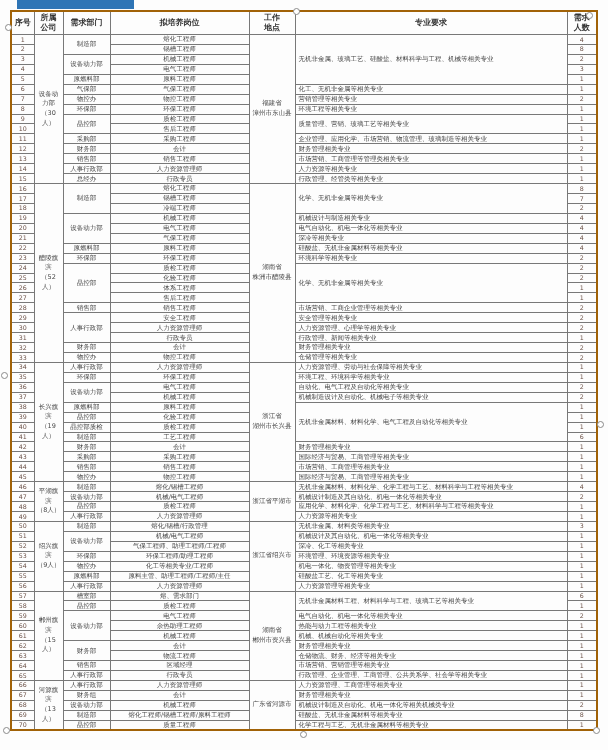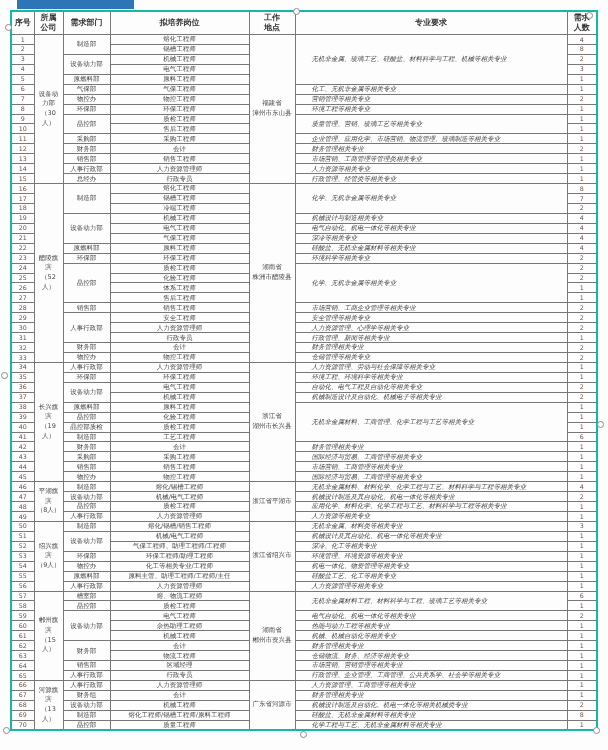--- a/index.html
+++ b/index.html
@@ -5,34 +5,34 @@
   html,body{margin:0;padding:0;}
   body{
     width:608px;height:750px;position:relative;background:#fdfdfd;
     font-family:"DejaVu Sans","Liberation Sans",sans-serif;
     overflow:hidden;
   }
   .topbar{position:absolute;left:17px;top:0;width:117px;height:9px;}
   table.doc{
     position:absolute;left:10px;top:10px;width:586px;
     border-collapse:collapse;table-layout:fixed;
-    border:2px solid #14b8a6;
+    border:2px solid #a16207;
   }
   th,td{
     border:1px solid #787878;
     padding:0 2px;
     font-size:6.5px;line-height:1.25;
     color:#474747;
     text-align:center;vertical-align:middle;
     white-space:pre-line;overflow:hidden;
   }
   thead th{font-size:8px;font-weight:bold;height:22px;color:#333;}
   tbody tr{height:9.94px;}
   td.col-no,td.col-count{color:#6d5349;font-size:6.3px;}
-  td.col-requirement{text-align:left;padding-left:16px;font-style:italic;}
+  td.col-requirement{text-align:left;padding-left:3px;}
   td.col-company,td.col-location{line-height:1.5;}
   .handle{
     position:absolute;width:7px;height:7px;border-radius:50%;
     background:#fff;border:1px solid #8a8a8a;box-sizing:border-box;
   }
 </style>
 </head>
 <body>
 
 <div class="topbar" style="background: rgb(46, 117, 182);"></div>
@@ -307,21 +307,21 @@
       <tr>
         <td class="col-no">37</td>
         <td class="col-position">机械工程师</td>
         <td class="col-requirement">机械制造设计及自动化、机械电子等相关专业</td>
         <td class="col-count">2</td>
       </tr>
       <tr>
         <td class="col-no">38</td>
         <td class="col-dept">原燃料部</td>
         <td class="col-position">原料工程师</td>
-        <td rowspan="4" class="col-requirement">无机非金属材料、工商管理、化学工程与工艺等相关专业</td>
+        <td rowspan="4" class="col-requirement">无机非金属材料、材料化学、电气工程及自动化等相关专业</td>
         <td class="col-count">1</td>
       </tr>
       <tr>
         <td class="col-no">39</td>
         <td class="col-dept">品控部</td>
         <td class="col-position">化验工程师</td>
         <td class="col-count">1</td>
       </tr>
       <tr>
         <td class="col-no">40</td>
@@ -392,21 +392,21 @@
         <td class="col-dept">人事行政部</td>
         <td class="col-position">人力资源管理师</td>
         <td class="col-requirement">人力资源等相关专业</td>
         <td class="col-count">1</td>
       </tr>
       <tr>
         <td class="col-no">50</td>
         <td rowspan="7" class="col-company">绍兴旗滨
 （9人）</td>
         <td class="col-dept">制造部</td>
-        <td class="col-position">熔化/锡槽/销售工程师</td>
+        <td class="col-position">熔化/锡槽/行政管理</td>
         <td rowspan="7" class="col-location">浙江省绍兴市</td>
         <td class="col-requirement">无机非金属、材料类等相关专业</td>
         <td class="col-count">3</td>
       </tr>
       <tr>
         <td class="col-no">51</td>
         <td rowspan="2" class="col-dept">设备动力部</td>
         <td class="col-position">机械/电气工程师</td>
         <td class="col-requirement">机械设计及其自动化、机电一体化等相关专业</td>
         <td class="col-count">1</td>
@@ -443,21 +443,21 @@
         <td class="col-dept">人事行政部</td>
         <td class="col-position">人力资源管理师</td>
         <td class="col-requirement">人力资源管理等相关专业</td>
         <td class="col-count">1</td>
       </tr>
       <tr>
         <td class="col-no">57</td>
         <td rowspan="9" class="col-company">郴州旗滨
 （15人）</td>
         <td class="col-dept">槽室部</td>
-        <td class="col-position">熔、物流工程师</td>
+        <td class="col-position">熔、需求部门</td>
         <td rowspan="9" class="col-location">湖南省
 郴州市资兴县</td>
         <td rowspan="2" class="col-requirement">无机非金属材料工程、材料科学与工程、玻璃工艺等相关专业</td>
         <td class="col-count">6</td>
       </tr>
       <tr>
         <td class="col-no">58</td>
         <td class="col-dept">品控部</td>
         <td class="col-position">质检工程师</td>
         <td class="col-count">1</td>

